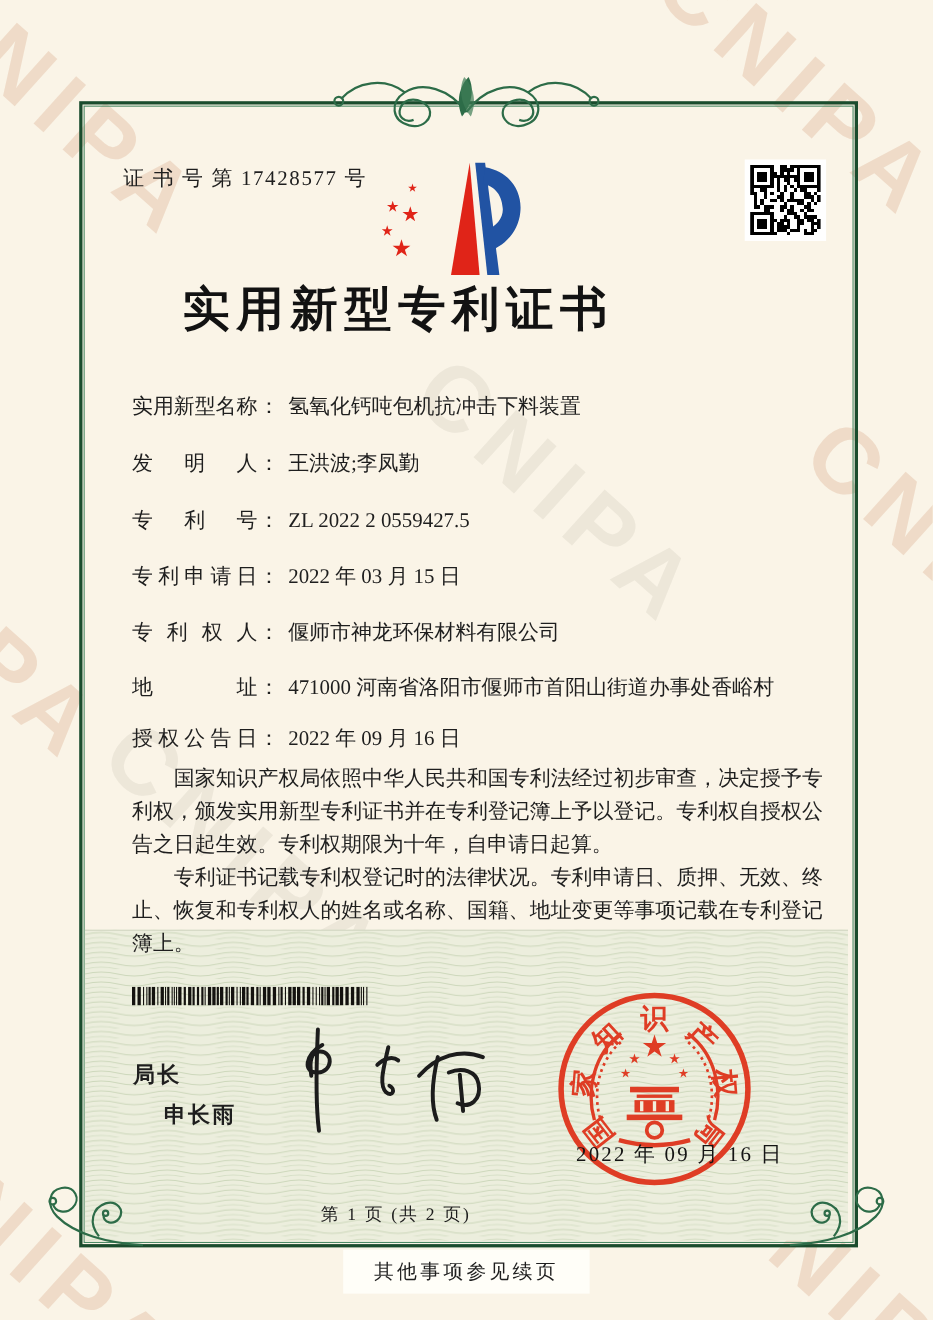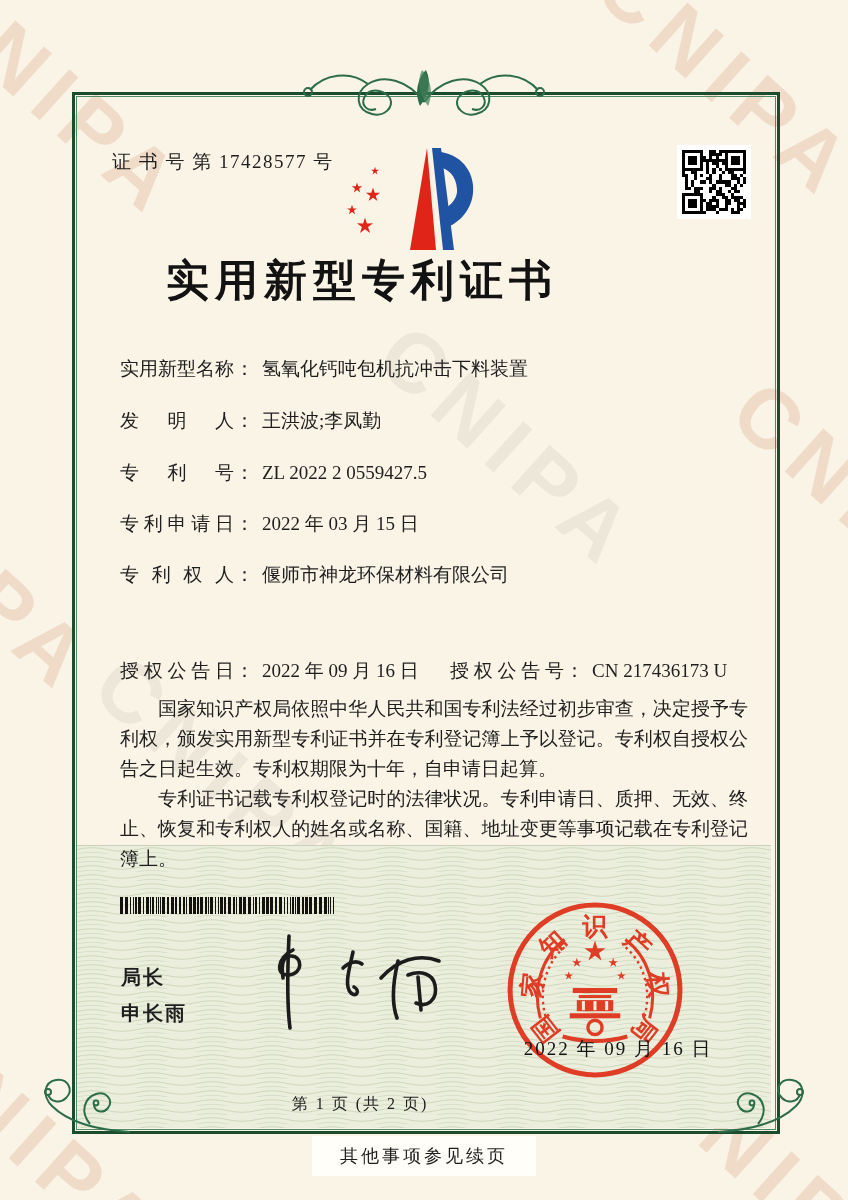--- a/index.html
+++ b/index.html
@@ -35,21 +35,21 @@
   .flabel{display:inline-block;width:114px;text-align:justify;text-align-last:justify;}
   .fcolon{display:inline-block;margin:0 8px 0 1px;}
   
   .paras{position:absolute;left:120px;top:694px;width:628px;font-size:19px;line-height:30px;
          text-align:justify;}
   .paras p{margin:0;text-indent:2em;}
   
   .barcode{position:absolute;left:120px;top:897px;width:218px;height:17px;}
   .sig-label{position:absolute;left:121px;font-size:20px;letter-spacing:2px;
              font-family:"Liberation Sans","DejaVu Sans",sans-serif;font-weight:bold;}
-  .sig-label.t1{top:964px;} .sig-label.t2{top:1000px;}
+  .sig-label.t1{top:964px;} .sig-label.t2{top:1000px;margin-left:28px;}
   .signature{position:absolute;left:243px;top:930px;}
   .seal{position:absolute;left:504px;top:899px;}
   .sealch{font-size:25px;font-weight:bold;fill:#df341c;text-anchor:middle;
           dominant-baseline:central;font-family:"Liberation Serif","DejaVu Serif",serif;}
   .seal-date{position:absolute;left:512px;top:1036px;width:212px;text-align:center;
              font-size:19px;letter-spacing:2px;color:#141414;}
   .pagenum{position:absolute;left:73px;top:1094px;width:574px;text-align:center;
            font-size:16px;letter-spacing:2px;}
   .note{position:absolute;left:424px;top:1136px;transform:translateX(-50%);
         background:#fffef8;padding:8px 28px;font-size:18px;letter-spacing:3px;white-space:nowrap;}
@@ -297,25 +297,25 @@
   </div>
   <div class="frow" style="top:460px">
     <span class="flabel">专利号</span><span class="fcolon">：</span><span>ZL 2022 2 0559427.5</span>
   </div>
   <div class="frow" style="top:511px">
     <span class="flabel">专利申请日</span><span class="fcolon">：</span><span>2022 年 03 月 15 日</span>
   </div>
   <div class="frow" style="top:562px">
     <span class="flabel">专利权人</span><span class="fcolon">：</span><span>偃师市神龙环保材料有限公司</span>
   </div>
+  <div class="frow" style="top:612px">
+    <span class="flabel">地址</span><span class="fcolon">：</span><span>471000 河南省洛阳市偃师市首阳山街道办事处香峪村</span>
+  </div>
   <div class="frow" style="top:658px">
     <span class="flabel">授权公告日</span><span class="fcolon">：</span><span>2022 年 09 月 16 日</span>
-  </div>
-  <div class="frow" style="top:658px;left:450px">
-    <span class="flabel">授权公告号</span><span class="fcolon">：</span><span>CN 217436173 U</span>
   </div>
 
   <div class="paras">
     <p>国家知识产权局依照中华人民共和国专利法经过初步审查，决定授予专利权，颁发实用新型专利证书并在专利登记簿上予以登记。专利权自授权公告之日起生效。专利权期限为十年，自申请日起算。</p>
     <p>专利证书记载专利权登记时的法律状况。专利申请日、质押、无效、终止、恢复和专利权人的姓名或名称、国籍、地址变更等事项记载在专利登记簿上。</p>
   </div>
 
   <svg id="barcode-svg" class="barcode" viewBox="0 0 218 17" preserveAspectRatio="none">
       <rect x="0" y="0" width="3" height="17" fill="#14120f"></rect>
       <rect x="5" y="0" width="3" height="17" fill="#14120f"></rect>

